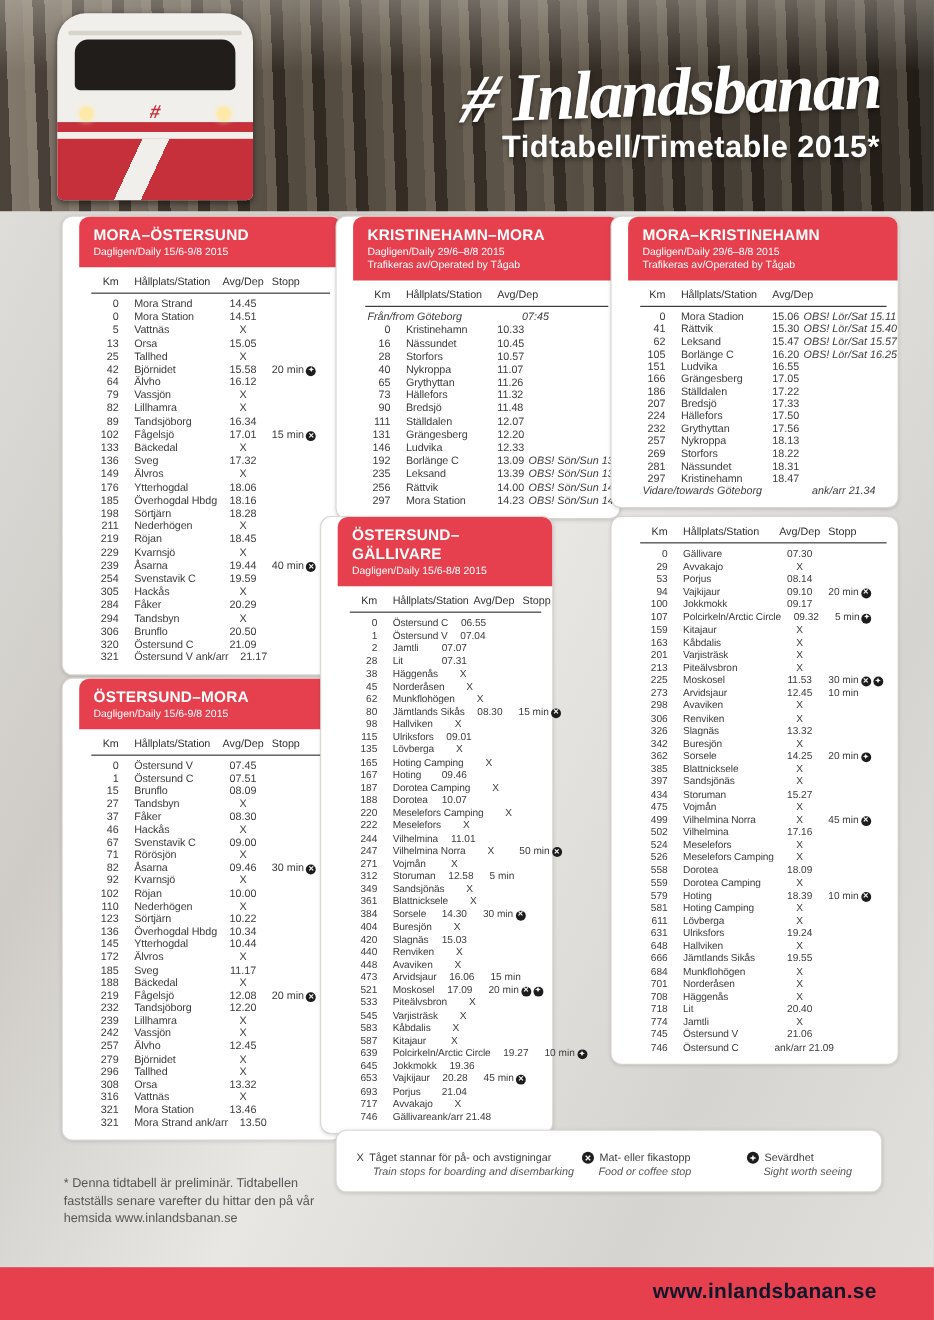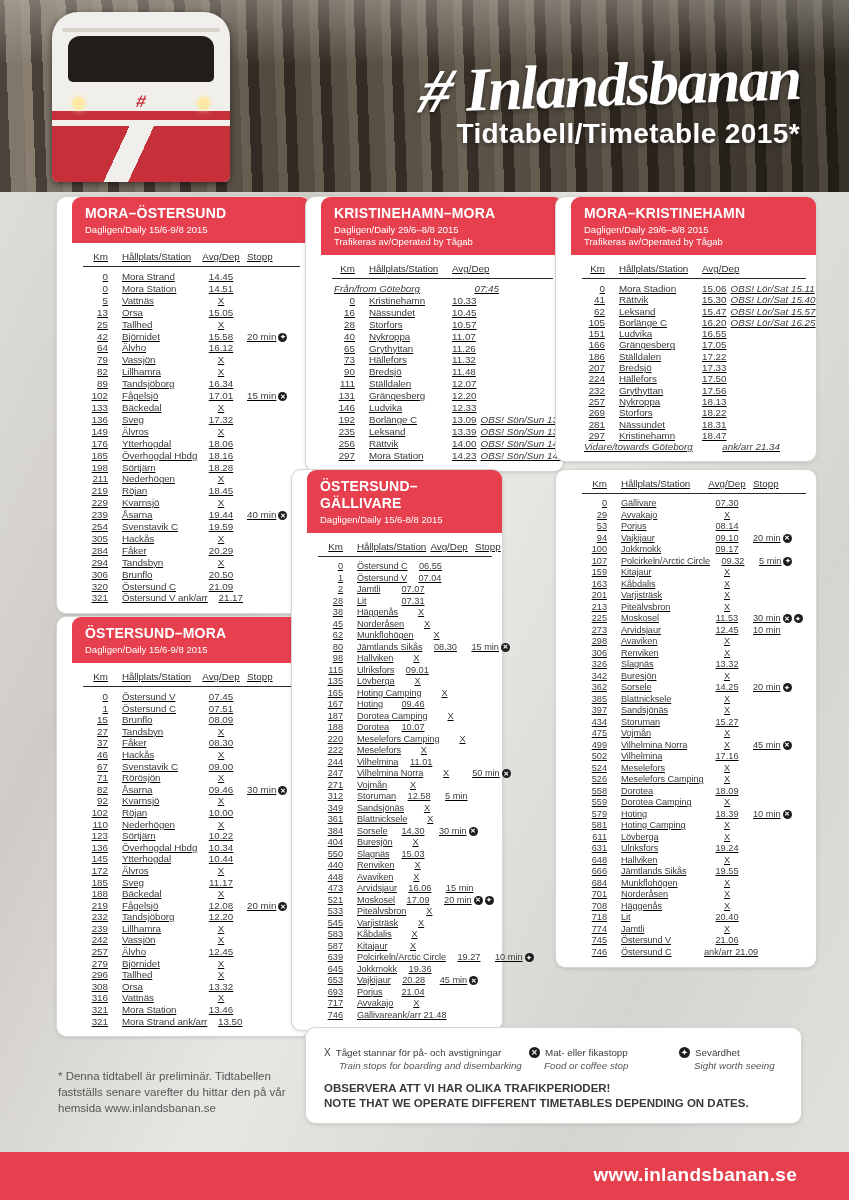--- a/index.html
+++ b/index.html
@@ -27,38 +27,38 @@
   .brand{position:absolute;left:300px;top:46px;width:500px;text-align:right;color:#fff;}
   .brand-logo{font-family:"Liberation Serif",serif;font-style:italic;font-weight:bold;font-size:62px;line-height:64px;
     letter-spacing:-2px;transform:rotate(-2deg);transform-origin:right;text-shadow:0 2px 5px rgba(0,0,0,.45);white-space:nowrap;}
   .brand-mark{display:inline-block;margin-right:16px;transform:skewX(-14deg);}
   .brand-sub{font-weight:bold;font-size:28px;margin-top:8px;letter-spacing:.4px;text-shadow:0 2px 4px rgba(0,0,0,.4);}
   
   .card{position:absolute;background:#fff;border-radius:9px;box-shadow:0 0 0 1px #d8d6d2,0 1px 4px rgba(0,0,0,.18);padding-left:15px;}
   .card-head{background:var(--red);border-radius:9px 9px 0 0;padding:8px 13px 7px;color:#fff;}
   .card-title{font-weight:bold;font-size:14px;letter-spacing:.2px;line-height:17px;}
   .card-sub{font-size:9.5px;margin-top:2px;line-height:12px;}
-  .card-body{padding:8px 10px 9px 11px;text-decoration:underline;}
+  .card-body{padding:8px 10px 9px 11px;}
   .colhead{color:#333;font-size:9.8px;padding-bottom:4px;border-bottom:1.4px solid #2a2a2a;margin-bottom:4px;}
   .rows{color:var(--ink);}
   .row{font-size:9.8px;line-height:var(--rh,11.9px);}
   .dense .row{font-size:9.2px;}
   .cols4 .row,.cols4 .colhead{display:grid;grid-template-columns:30px 1fr 46px 56px;}
   .cols3 .row,.cols3 .colhead{display:grid;grid-template-columns:28px 84px 1fr;}
   .c-km{text-align:right;padding-right:5px;}
   .c-station{padding-left:9px;white-space:nowrap;letter-spacing:-.1px;}
   .c-time{text-align:center;white-space:nowrap;}
   .cols3 .c-time{text-align:left;padding-left:8px;}
   .obs{font-style:italic;margin-left:4px;}
   .c-stop{padding-left:3px;white-space:nowrap;}
   .icon{display:inline-flex;width:9px;height:9px;border-radius:50%;background:#1d1d1d;color:#fff;font-size:6.5px;
     align-items:center;justify-content:center;vertical-align:1%;margin-left:2px;font-weight:bold;}
   .row.note{display:flex;font-style:italic;padding-left:2px;}
   .notetime{margin-left:auto;}
-  .tm-mid{margin-right:54px;} .tm-right{margin-right:26px;}
+  .tm-mid{margin-right:54px;} .tm-right{margin-right:10px;}
   .p-t1{left:57px;top:197px;width:238px;--rh:11.9px;}
   .p-t2{left:57px;top:617px;width:238px;--rh:11.6px;}
   .p-t3{left:306px;top:197px;width:242px;--rh:11.9px;}
   .p-t4{left:292px;top:470px;width:195px;--rh:11.5px;}
   .p-t5{left:556px;top:197px;width:245px;--rh:11.3px;}
   .p-t6{left:556px;top:470px;width:245px;--rh:11.5px;}
   
   .legend{position:absolute;left:306px;top:1028px;width:495px;background:#fff;border-radius:9px;
     box-shadow:0 0 0 1px #d8d6d2,0 1px 4px rgba(0,0,0,.18);padding:12px 16px 12px 18px;box-sizing:border-box;}
   .legend-title{font-weight:bold;font-size:15px;color:#2e2e2e;letter-spacing:.3px;}
@@ -66,21 +66,21 @@
   .legend-item{font-size:9.8px;color:var(--ink);}
   .li-1{width:205px;} .li-2{width:150px;} .li-3{width:105px;}
   .sv-row{display:flex;gap:5px;align-items:center;}
   .legend-x{font-size:10px;color:#3c3c3c;}
   .legend-item .icon{width:11px;height:11px;font-size:7.5px;margin-left:0;}
   .en{font-style:italic;color:#555;margin-left:15px;margin-top:2px;}
   .legend-notice{font-weight:bold;font-size:11.5px;color:#3a3a3a;margin-top:10px;line-height:15px;}
   
   .footnote{position:absolute;left:58px;top:1068px;width:248px;font-size:11.5px;line-height:16px;color:#565656;}
   .footer{position:absolute;left:0;top:1152px;width:849px;height:48px;background:var(--red);}
-  .footer-url{position:absolute;right:52px;top:12px;color:#ffffff;font-weight:bold;font-size:19px;letter-spacing:.3px;}
+  .footer-url{position:absolute;right:52px;top:12px;color:#0f172a;font-weight:bold;font-size:19px;letter-spacing:.3px;}
 </style>
 </head>
 <body>
 
 <div class="page">
 
   <div class="photo">
     <div class="train">
       <div class="train-body"></div>
       <div class="train-roofline"></div>
@@ -730,21 +730,21 @@
             <div class="c-time"><span>14.30</span></div>
             <div class="c-stop"><span>30 min</span><span class="icon">✕</span></div>
           </div>
           <div class="row">
             <div class="c-km">404</div>
             <div class="c-station">Buresjön</div>
             <div class="c-time"><span>X</span></div>
             <div class="c-stop"></div>
           </div>
           <div class="row">
-            <div class="c-km">550</div>
+            <div class="c-km">420</div>
             <div class="c-station">Slagnäs</div>
             <div class="c-time"><span>15.03</span></div>
             <div class="c-stop"></div>
           </div>
           <div class="row">
             <div class="c-km">440</div>
             <div class="c-station">Renviken</div>
             <div class="c-time"><span>X</span></div>
             <div class="c-stop"></div>
           </div>
@@ -1193,24 +1193,20 @@
           <div class="en">Food or coffee stop</div>
         </div>
         <div class="legend-item li-3">
           <div class="sv-row">
             <span class="icon">✦</span>
             <span class="sv">Sevärdhet</span>
           </div>
           <div class="en">Sight worth seeing</div>
         </div>
       </div>
-    <div class="legend-notice">
-      <div>OBSERVERA ATT VI HAR OLIKA TRAFIKPERIODER!</div>
-      <div>NOTE THAT WE OPERATE DIFFERENT TIMETABLES DEPENDING ON DATES.</div>
-    </div>
   </div>
 
   <div class="footnote">* Denna tidtabell är preliminär. Tidtabellen fastställs senare varefter du hittar den på vår hemsida www.inlandsbanan.se</div>
 
   <div class="footer">
     <div class="footer-url">www.inlandsbanan.se</div>
   </div>
 
 </div>
 

